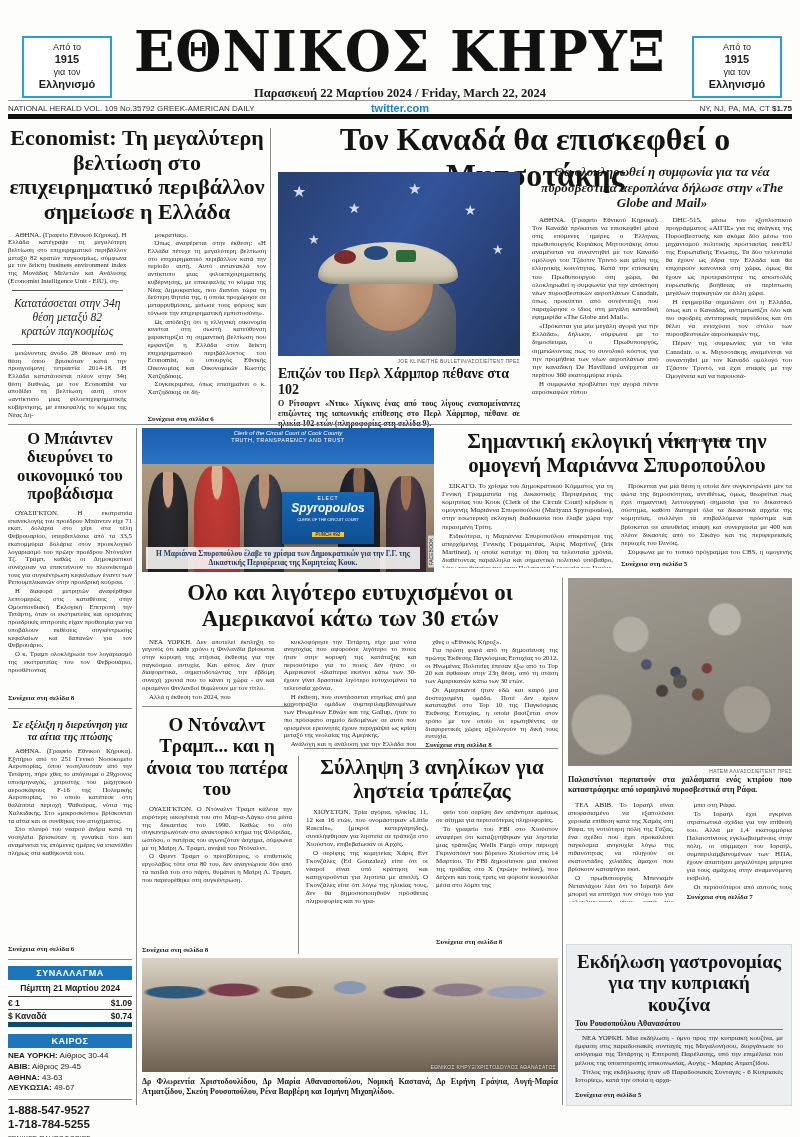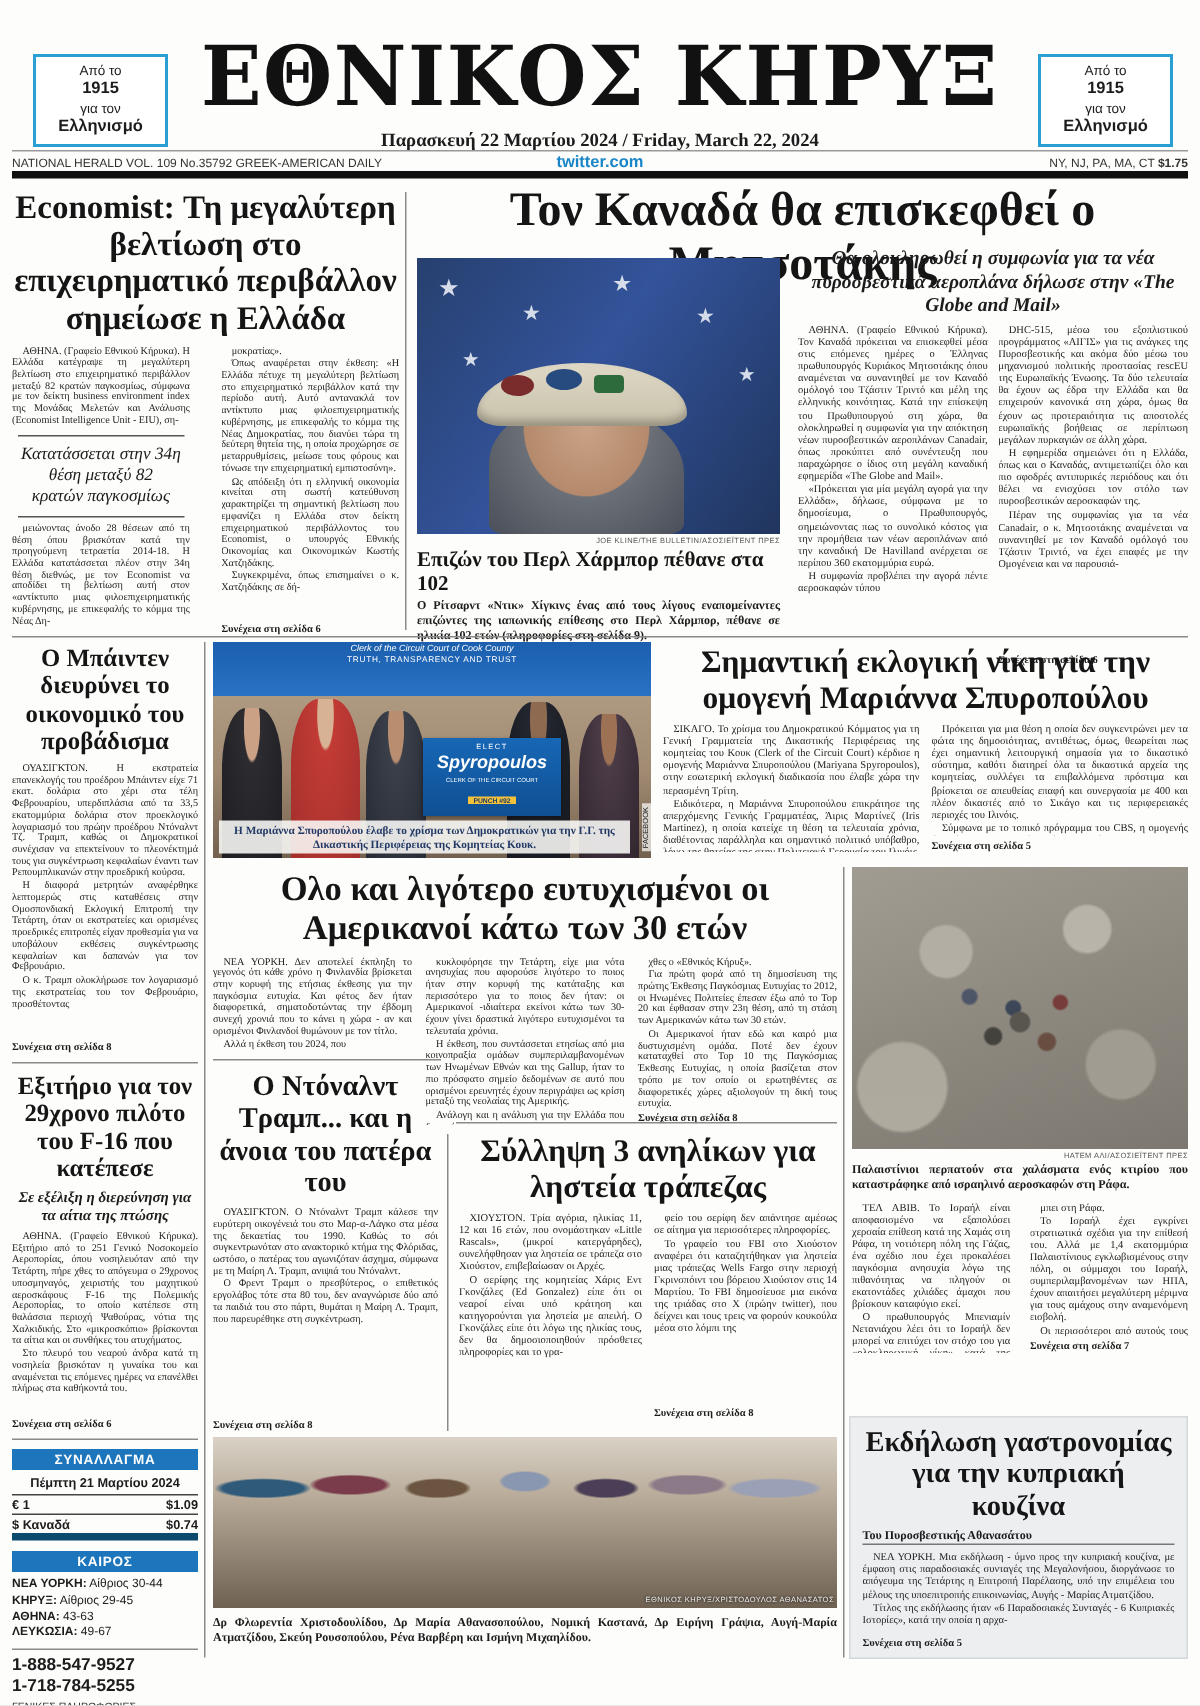--- a/index.html
+++ b/index.html
@@ -165,21 +165,20 @@
       <h2 style="font-size:16.5px;">Ο Μπάιντεν διευρύνει το οικονομικό του προβάδισμα</h2>
       <div class="txt body-txt" style="flex:1;margin-top:5px;">
           <p>ΟΥΑΣΙΓΚΤΟΝ. Η εκστρατεία επανεκλογής του προέδρου Μπάιντεν είχε 71 εκατ. δολάρια στο χέρι στα τέλη Φεβρουαρίου, υπερδιπλάσια από τα 33,5 εκατομμύρια δολάρια στον προεκλογικό λογαριασμό του πρώην προέδρου Ντόναλντ Τζ. Τραμπ, καθώς οι Δημοκρατικοί συνέχισαν να επεκτείνουν το πλεονέκτημά τους για συγκέντρωση κεφαλαίων έναντι των Ρεπουμπλικανών στην προεδρική κούρσα.</p>
           <p>Η διαφορά μετρητών αναφέρθηκε λεπτομερώς στις καταθέσεις στην Ομοσπονδιακή Εκλογική Επιτροπή την Τετάρτη, όταν οι εκστρατείες και ορισμένες προεδρικές επιτροπές είχαν προθεσμία για να υποβάλουν εκθέσεις συγκέντρωσης κεφαλαίων και δαπανών για τον Φεβρουάριο.</p>
           <p>Ο κ. Τραμπ ολοκλήρωσε τον λογαριασμό της εκστρατείας του τον Φεβρουάριο, προσθέτοντας</p>
         </div>
       <div class="cont">Συνέχεια στη σελίδα 8</div>
     </div>
     <div style="border-top:1px solid #8a8a8a;margin:6px 0;"></div>
     <div style="display:flex;flex-direction:column;height:238px;">
-      <h2 style="font-size:16.5px;">Εξιτήριο για τον 29χρονο πιλότο του F-16 που κατέπεσε</h2>
       <div class="subhead-i" style="font-size:10px;margin-top:4px;">Σε εξέλιξη η διερεύνηση για τα αίτια της πτώσης</div>
       <div class="txt body-txt" style="flex:1;margin-top:4px;">
           <p>ΑΘΗΝΑ. (Γραφείο Εθνικού Κήρυκα). Εξιτήριο από το 251 Γενικό Νοσοκομείο Αεροπορίας, όπου νοσηλευόταν από την Τετάρτη, πήρε χθες το απόγευμα ο 29χρονος υποσμηναγός, χειριστής του μαχητικού αεροσκάφους F-16 της Πολεμικής Αεροπορίας, το οποίο κατέπεσε στη θαλάσσια περιοχή Ψαθούρας, νότια της Χαλκιδικής. Στο «μικροσκόπιο» βρίσκονται τα αίτια και οι συνθήκες του ατυχήματος.</p>
           <p>Στο πλευρό του νεαρού άνδρα κατά τη νοσηλεία βρισκόταν η γυναίκα του και αναμένεται τις επόμενες ημέρες να επανέλθει πλήρως στα καθήκοντά του.</p>
         </div>
       <div class="cont">Συνέχεια στη σελίδα 6</div>
     </div>
     <div style="border-top:1px solid #8a8a8a;margin:6px 0;"></div>
 
     <div class="bar">ΣΥΝΑΛΛΑΓΜΑ</div>
@@ -189,21 +188,21 @@
       <span>$1.09</span>
     </div>
     <div class="fx-row" style="border-bottom:5px solid #0c4a6e;">
       <span>$ Καναδά</span>
       <span>$0.74</span>
     </div>
 
     <div class="bar" style="margin-top:7px;">ΚΑΙΡΟΣ</div>
     <div style="margin-top:3px;">
       <div class="wx-row"><b>ΝΕΑ ΥΟΡΚΗ:</b><span> Αίθριος 30-44</span></div>
-      <div class="wx-row"><b>ΚΗΡΥΞ:</b><span> Αίθριος 29-45</span></div>
+      <div class="wx-row"><b>ΑΒΙΒ:</b><span> Αίθριος 29-45</span></div>
       <div class="wx-row"><b>ΑΘΗΝΑ:</b><span> 43-63</span></div>
       <div class="wx-row"><b>ΛΕΥΚΩΣΙΑ:</b><span> 49-67</span></div>
     </div>
 
     <div style="border-top:1px solid #8a8a8a;margin:5px 0 4px 0;"></div>
     <div class="phones">1-888-547-9527</div>
     <div class="phones">1-718-784-5255</div>
     <div class="geninfo" style="margin-top:3px;">ΓΕΝΙΚΕΣ ΠΛΗΡΟΦΟΡΙΕΣ</div>
 
   </div>
@@ -320,21 +319,21 @@
       radial-gradient(circle at 58% 62%,#6b4a3a 0 3%,transparent 4%),
       radial-gradient(circle at 48% 50%,#2e3d55 0 3%,transparent 4%),
       radial-gradient(circle at 62% 48%,#7c2f2f 0 2.5%,transparent 3.5%),
       radial-gradient(circle at 35% 46%,#44506b 0 2.5%,transparent 3.5%),
       radial-gradient(circle at 80% 70%,#b4aea2 0 10%,transparent 11%),
       radial-gradient(circle at 15% 78%,#c4beb1 0 12%,transparent 13%),
       linear-gradient(160deg,#b7b2a7 0%,#9b968b 50%,#87827a 100%);">
     <div style="position:absolute;left:0;top:0;right:0;bottom:0;background:linear-gradient(180deg,rgba(120,115,108,.35),rgba(60,58,54,.15));"></div>
   </div>
   <div class="abs credit" style="left:568px;top:768px;width:224px;">ΗΑΤΕΜ ΑΛΙ/ΑΣΟΣΙΕΪΤΕΝΤ ΠΡΕΣ</div>
-  <div class="abs caption" style="left:568px;top:775px;width:224px;">Παλαιστίνιοι περπατούν στα χαλάσματα ενός κτιρίου που καταστράφηκε από ισραηλινό αεροσκαφών στη Ράφα.</div>
+  <div class="abs caption" style="left:568px;top:775px;width:224px;">Παλαιστίνιοι περπατούν στα χαλάσματα ενός κτιρίου που καταστράφηκε από ισραηλινό πυροσβεστικά στη Ράφα.</div>
   <div class="abs" style="left:568px;top:796px;width:224px;height:160px;">
     <div class="cols body-txt" style="gap:13px;height:100px;margin-top:6px;font-size:7px;">
       <div class="col" style="flex:1;">
         <div class="txt" style="height:100%;">
             <p>ΤΕΛ ΑΒΙΒ. Το Ισραήλ είναι αποφασισμένο να εξαπολύσει χερσαία επίθεση κατά της Χαμάς στη Ράφα, τη νοτιότερη πόλη της Γάζας, ένα σχέδιο που έχει προκαλέσει παγκόσμια ανησυχία λόγω της πιθανότητας να πληγούν οι εκατοντάδες χιλιάδες άμαχοι που βρίσκουν καταφύγιο εκεί.</p>
             <p>Ο πρωθυπουργός Μπενιαμίν Νετανιάχου λέει ότι το Ισραήλ δεν μπορεί να επιτύχει τον στόχο του για «ολοκληρωτική νίκη» κατά της Χαμάς χωρίς να</p>
           </div>
       </div>
       <div class="col" style="flex:1;display:flex;flex-direction:column;">
         <div class="txt" style="flex:1;">
@@ -355,21 +354,21 @@
       radial-gradient(ellipse at 63% 30%,#4a3f56 0 5%,transparent 6%),
       radial-gradient(ellipse at 76% 28%,#8c7a88 0 5%,transparent 6%),
       radial-gradient(ellipse at 90% 30%,#9aa0b5 0 5%,transparent 6%),
       linear-gradient(180deg,#d9d2c6 0%,#b8ab99 35%,#6e6152 100%);">
     <div class="ph-credit">ΕΘΝΙΚΟΣ ΚΗΡΥΞ/ΧΡΙΣΤΟΔΟΥΛΟΣ ΑΘΑΝΑΣΑΤΟΣ</div>
   </div>
   <div class="abs caption" style="left:142px;top:1077px;width:416px;">Δρ Φλωρεντία Χριστοδουλίδου, Δρ Μαρία Αθανασοπούλου, Νομική Καστανά, Δρ Ειρήνη Γράψια, Αυγή-Μαρία Ατματζίδου, Σκεύη Ρουσοπούλου, Ρένα Βαρβέρη και Ισμήνη Μιχαηλίδου.</div>
 
   <div class="abs gray-box" style="left:566px;top:944px;width:226px;height:162px;padding:6px 8px;box-sizing:border-box;display:flex;flex-direction:column;">
     <h2 style="font-size:19px;">Εκδήλωση γαστρονομίας για την κυπριακή κουζίνα</h2>
-    <div style="border-bottom:1px solid #777;font-weight:bold;font-size:8px;margin-top:4px;padding-bottom:1px;">Του Πυροσβεστικής Αθανασάτου</div>
+    <div style="border-bottom:1px solid #777;font-weight:bold;font-size:8px;margin-top:4px;padding-bottom:1px;">Του Ρουσοπούλου Αθανασάτου</div>
     <div class="txt" style="flex:1;margin-top:4px;font-size:7px;line-height:1.18;">
         <p>ΝΕΑ ΥΟΡΚΗ. Μια εκδήλωση - ύμνο προς την κυπριακή κουζίνα, με έμφαση στις παραδοσιακές συνταγές της Μεγαλονήσου, διοργάνωσε το απόγευμα της Τετάρτης η Επιτροπή Παρέλασης, υπό την επιμέλεια του μέλους της υποεπιτροπής επικοινωνίας, Αυγής - Μαρίας Ατματζίδου.</p>
         <p>Τίτλος της εκδήλωσης ήταν «6 Παραδοσιακές Συνταγές - 6 Κυπριακές Ιστορίες», κατά την οποία η αρχα-</p>
       </div>
     <div class="cont">Συνέχεια στη σελίδα 5</div>
   </div>
 
 </div>
 
 </body></html>

